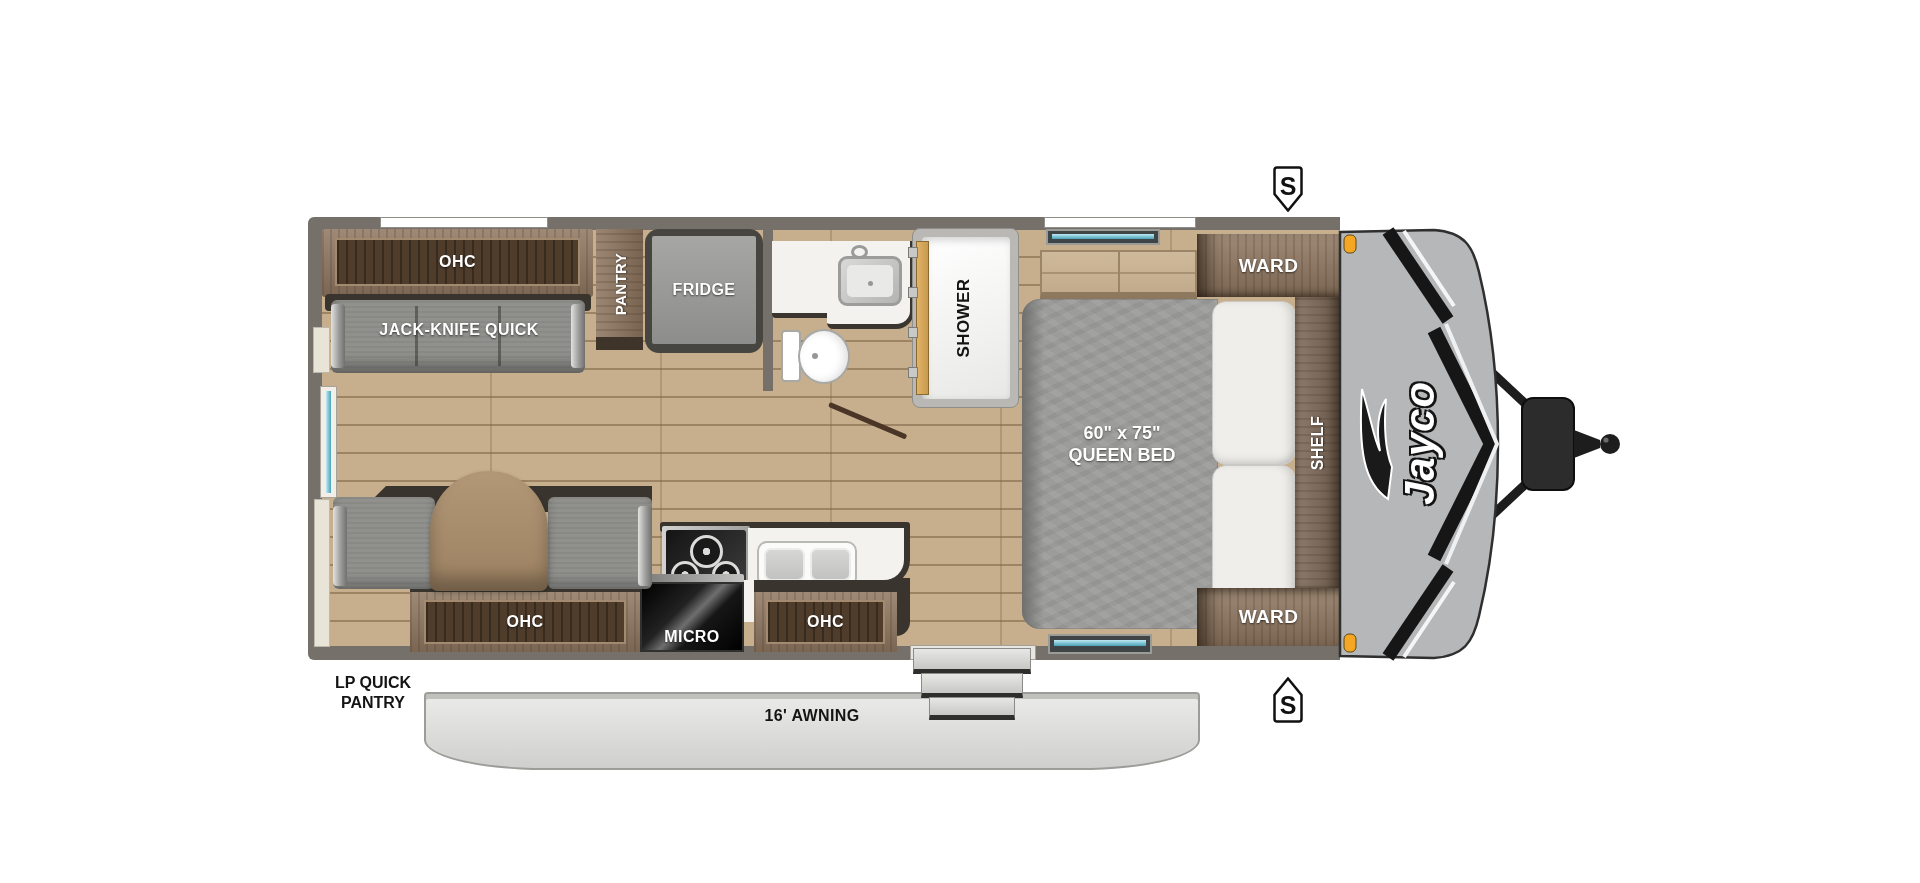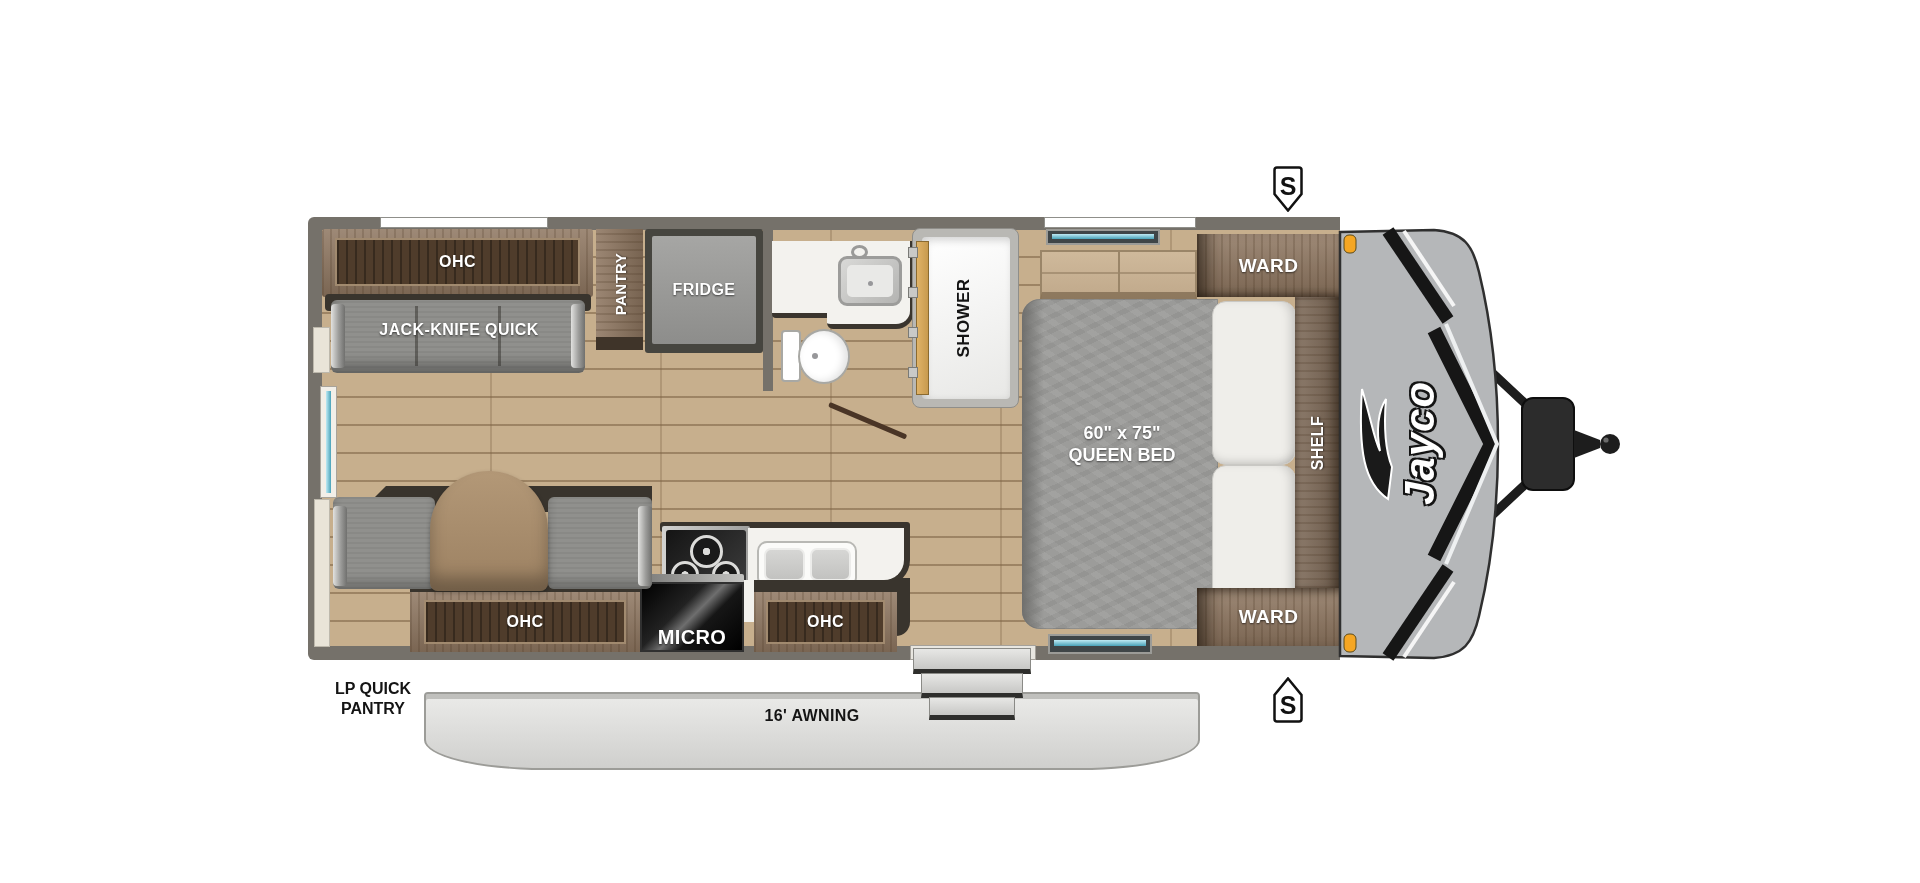--- a/index.html
+++ b/index.html
@@ -83,21 +83,21 @@
     <span class="abs metal" style="right:0;top:4px;width:14px;height:64px;"></span>
     <span class="abs" style="left:84px;top:6px;width:3px;height:60px;background:rgba(40,38,34,.45);"></span>
     <span class="abs" style="left:167px;top:6px;width:3px;height:60px;background:rgba(40,38,34,.45);"></span>
   </div>
   <div class="flabel" style="left:333px;top:320px;width:252px;height:20px;font-size:16px;">JACK-KNIFE QUICK</div>
 
   <div class="abs wood-v" style="left:596px;top:229px;width:47px;height:110px;"></div>
   <div class="abs" style="left:596px;top:337px;width:47px;height:13px;background:#3f3429;"></div>
   <div class="flabel rot" style="left:572px;top:274px;width:95px;height:20px;font-size:15px;">PANTRY</div>
 
-  <div class="abs" style="left:645px;top:229px;width:118px;height:124px;background:#46453f;border-radius:3px;">
+  <div class="abs" style="left:645px;top:229px;width:118px;height:124px;background:#46453f;border-radius:14px;">
     <div class="abs" style="left:7px;top:7px;right:7px;bottom:9px;background:linear-gradient(180deg,#a6a6a4,#8d8d8b);border-radius:2px;display:flex;align-items:center;justify-content:center;">
       <span class="flabel" style="position:static;font-size:16px;">FRIDGE</span>
     </div>
   </div>
 
   <div class="abs wall" style="left:763px;top:219px;width:10px;height:172px;"></div>
   <div class="abs white-counter" style="left:772px;top:241px;width:142px;height:77px;border-bottom:5px solid #3a352e;border-radius:0 0 8px 4px;box-sizing:border-box;"></div>
   <div class="abs white-counter" style="left:827px;top:241px;width:87px;height:88px;border-bottom:5px solid #3a352e;border-right:4px solid #3a352e;border-radius:0 0 18px 6px;box-sizing:border-box;"></div>
   <div class="abs" style="left:838px;top:256px;width:64px;height:50px;background:linear-gradient(135deg,#d9d9d7,#b4b4b2);border:3px solid #9c9c9a;border-radius:9px;box-sizing:border-box;">
     <span class="abs" style="left:6px;top:6px;right:6px;bottom:6px;background:#e9e9e7;border-radius:5px;"></span>
@@ -166,21 +166,21 @@
   <div class="abs darktrim" style="left:894px;top:578px;width:16px;height:58px;border-radius:0 0 14px 0;"></div>
 
   <div class="abs wood" style="left:410px;top:580px;width:230px;height:72px;border-top:12px solid #39342d;box-sizing:border-box;">
     <div class="cab-inner" style="left:14px;top:8px;right:14px;bottom:8px;">
       <span class="flabel" style="position:static;font-size:16px;">OHC</span>
     </div>
   </div>
   <div class="abs" style="left:640px;top:574px;width:104px;height:9px;background:linear-gradient(90deg,#7a7a78,#c2c2c0);border-radius:2px;"></div>
   <div class="abs" style="left:640px;top:582px;width:104px;height:70px;border:2px solid #303030;box-sizing:border-box;
               background:linear-gradient(135deg,#000 0%,#222 38%,#6e6e6e 50%,#161616 62%,#000 100%);display:flex;align-items:center;justify-content:center;">
-    <span class="flabel" style="position:static;font-size:20px;margin-top:40px;">MICRO</span>
+    <span class="flabel" style="position:static;font-size:16px;margin-top:40px;">MICRO</span>
   </div>
   <div class="abs white-counter" style="left:744px;top:580px;width:10px;height:42px;"></div>
   <div class="abs wood" style="left:754px;top:580px;width:143px;height:72px;border-top:12px solid #39342d;box-sizing:border-box;">
     <div class="cab-inner" style="left:12px;top:8px;right:12px;bottom:8px;">
       <span class="flabel" style="position:static;font-size:16px;">OHC</span>
     </div>
   </div>
 
   <div class="abs darktrim" style="left:360px;top:486px;width:292px;height:26px;clip-path:polygon(0 100%, 26px 0, 100% 0, 100% 100%);"></div>
   <div class="abs gray-soft" style="left:333px;top:497px;width:102px;height:92px;border-radius:6px;box-shadow:inset 0 -8px 10px rgba(0,0,0,.22);">
@@ -239,18 +239,18 @@
   <div class="abs" style="left:424px;top:692px;width:776px;height:78px;background:linear-gradient(180deg,#ebebe9,#cfcfcd);
               border:2px solid #9c9c98;box-sizing:border-box;border-radius:4px 4px 120px 120px / 4px 4px 30px 30px;
               box-shadow:inset 0 5px 0 rgba(150,150,146,.5);"></div>
   <div class="flabel dark" style="left:424px;top:704px;width:776px;height:24px;font-size:16px;">16' AWNING</div>
 
   <div class="abs" style="left:910px;top:645px;width:126px;height:15px;background:#e8e6e0;border:1px solid #a5a19a;box-sizing:border-box;"></div>
   <div class="abs tread" style="left:913px;top:648px;width:118px;height:26px;"></div>
   <div class="abs tread" style="left:921px;top:673px;width:102px;height:25px;"></div>
   <div class="abs tread" style="left:929px;top:697px;width:86px;height:23px;"></div>
 
-  <div class="abs" style="left:298px;top:673px;width:150px;text-align:center;color:#141414;font-weight:bold;margin-top:6px;">
+  <div class="abs" style="left:298px;top:673px;width:150px;text-align:center;color:#141414;font-weight:bold;">
     <div style="font-size:16px;line-height:20px;">LP QUICK</div>
     <div style="font-size:16px;line-height:20px;">PANTRY</div>
   </div>
 
 </div>
 
 </body></html>

